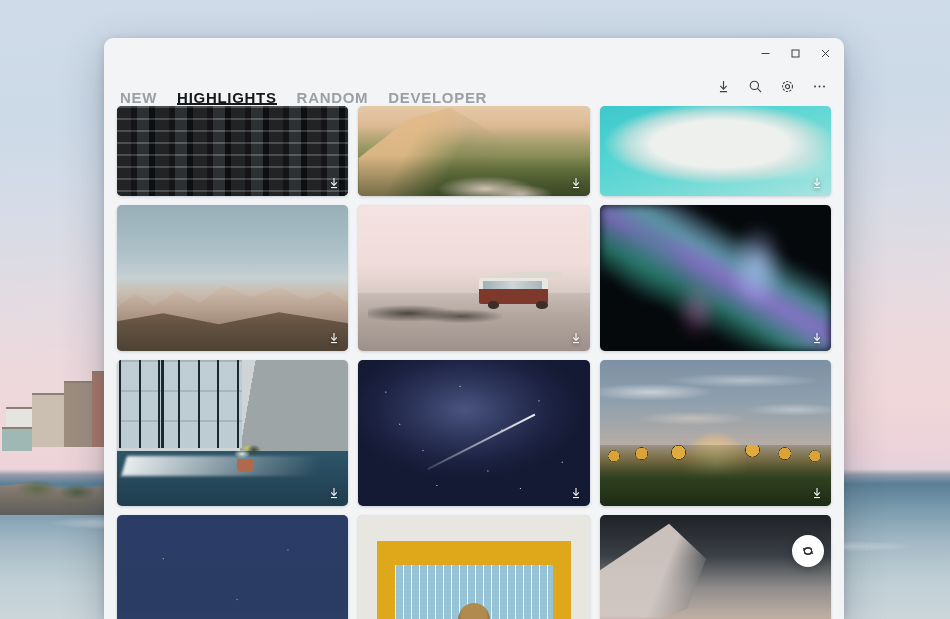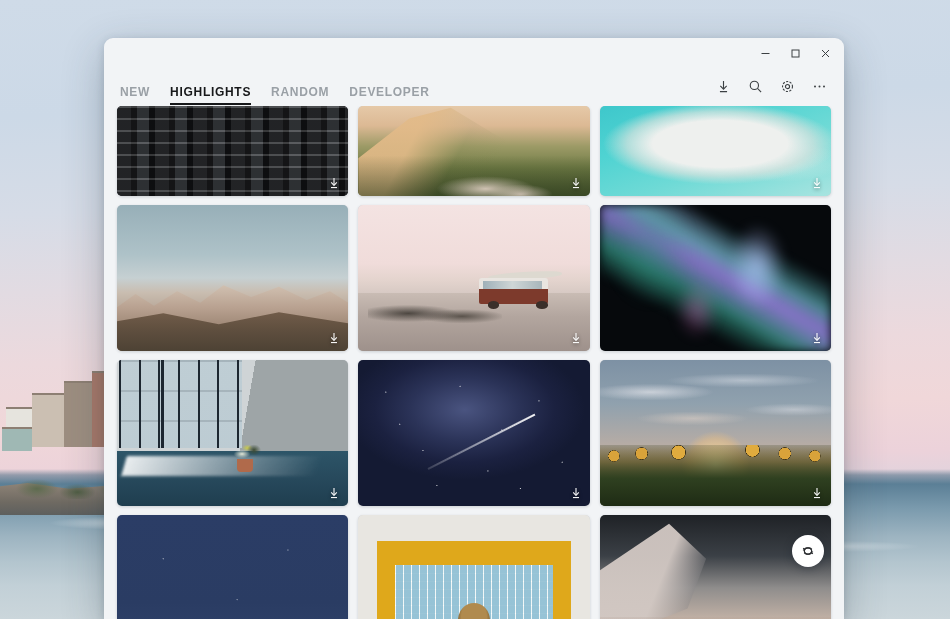--- a/index.html
+++ b/index.html
@@ -76,22 +76,22 @@
     color: #3c4043; font-size: 11px; line-height: 1; cursor: default;
     font-family: "DejaVu Sans", sans-serif;
   }
 
   #tabbar {
     height: 38px; flex: 0 0 38px; display: flex; align-items: center;
     padding: 0 16px; position: relative;
   }
   #tabs { display: flex; align-items: flex-end; gap: 20px; height: 100%; padding-top: 10px;}
   .tab {
-    font-size: 12px; letter-spacing: .7px; font-weight: bold;
-    color: #9aa0a6; padding-bottom: 7px; position: relative; cursor: default;
+    font-size: 15px; letter-spacing: .7px; font-weight: bold;
+    color: #9aa0a6; position: relative; cursor: default;
     white-space: nowrap;
   }
   .tab.active { color: #17181a; text-align: right; }
   .tab.active:after {
     content: ""; position: absolute; left: 0; right: 0; bottom: 1px;
     height: 2.5px; background: #17181a;
   }
   #toolbar { margin-left: auto; display: flex; align-items: center; gap: 14px; padding-bottom: 2px;}
   .tbtn { width: 18px; height: 18px; display: flex; align-items: center; justify-content: center; color: #3c4043; cursor: default;}
   .tbtn svg { display: block; }

